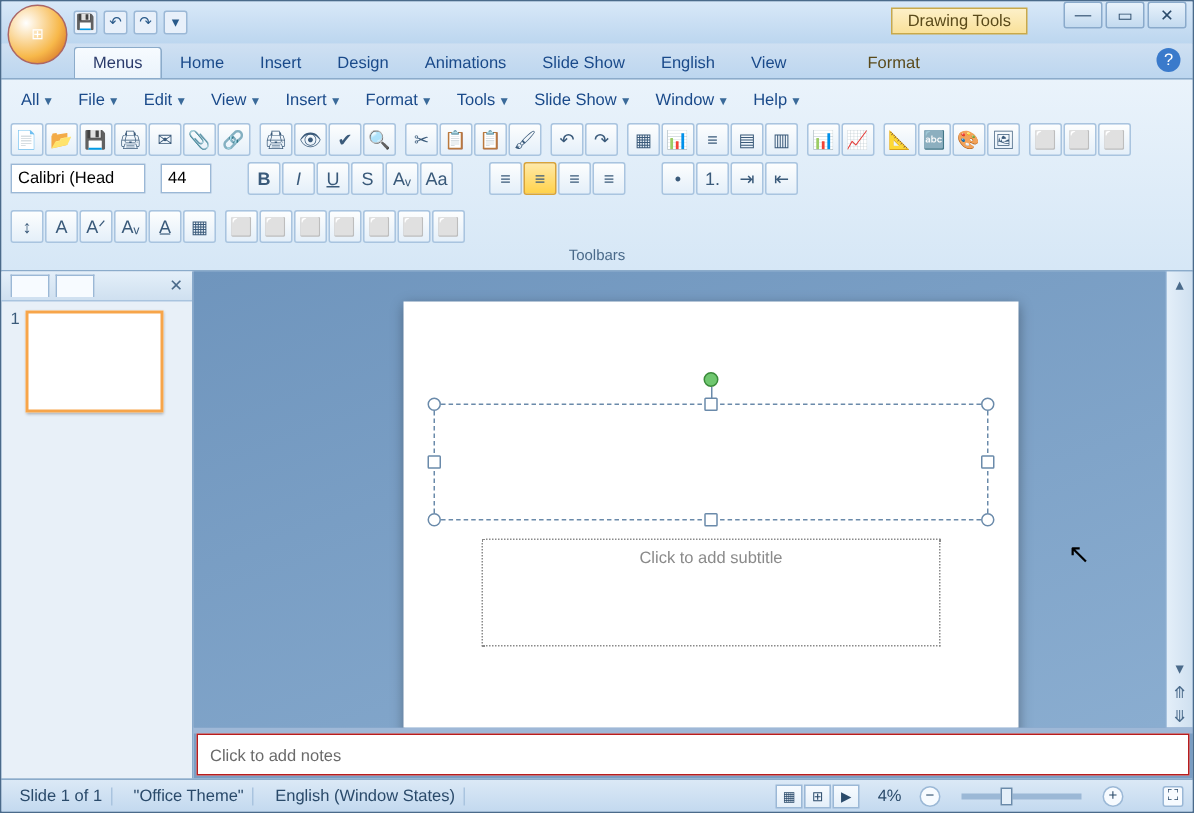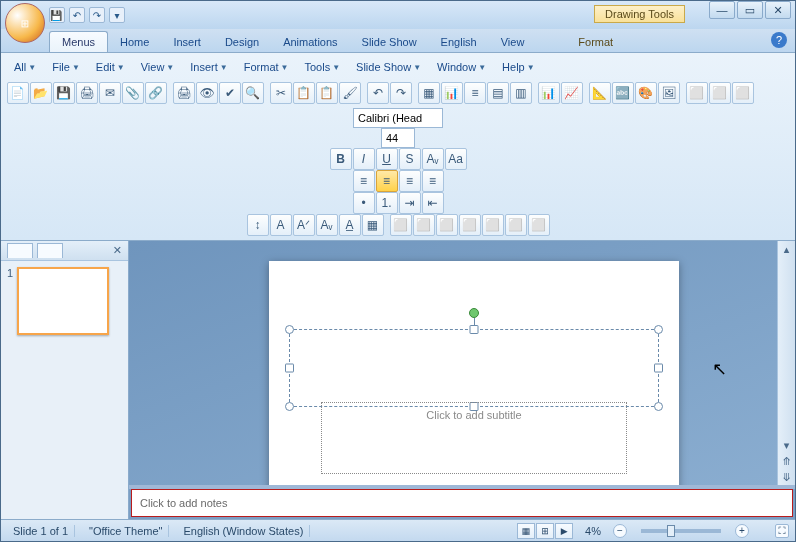--- a/index.html
+++ b/index.html
@@ -19,21 +19,21 @@
 .tab.active { background:linear-gradient(#f7fbff,#eaf3fb); border:1px solid #8babca; border-bottom:none; border-radius:3px 3px 0 0; color:#2a3a6a;}
 .tab.format { margin-left:30px; color:#5a4a1a;}
 .helpicon{position:absolute;right:8px;top:3px;width:16px;height:16px;border-radius:50%;background:#3a7acb;color:#fff;display:flex;align-items:center;justify-content:center;font-size:11px;}
 .ribbon { background:linear-gradient(#eaf3fb,#d6e7f6); border-bottom:1px solid #8babca; padding:3px 6px 2px; }
 .menurow { display:flex; gap:2px; padding:2px 0 4px; flex-wrap:wrap;}
 .menubtn { padding:2px 6px; color:#1a4a8a; display:flex;align-items:center; gap:2px; border:1px solid transparent; border-radius:2px;}
 .menubtn .dd{font-size:8px;color:#3a6a9a;}
 .iconrow { display:flex; gap:1px; padding:2px 0; flex-wrap:wrap; align-items:center;}
 .ibtn { width:22px; height:22px; border:1px solid #a9c4df; background:linear-gradient(#fdfefe,#e4eff9); border-radius:2px; display:flex;align-items:center;justify-content:center; font-size:12px; color:#3a5a7a; position:relative;}
 .sep { width:4px; }
-.fontrow{display:flex;gap:0;padding:2px 0;align-items:center;flex-wrap:wrap;flex-direction:column;}
+.fontrow{display:flex;gap:10px;padding:2px 0;align-items:center;flex-wrap:wrap;}
 .fontname{width:90px;height:20px;border:1px solid #9bb8d6;background:#fff;padding:0 4px;display:flex;align-items:center;font-size:11px;}
 .fontsize{width:34px;height:20px;border:1px solid #9bb8d6;background:#fff;padding:0 4px;display:flex;align-items:center;}
 .ribbonlabel{text-align:center;font-size:10px;color:#4a6a8a;padding:1px 0 2px;}
 .workspace{flex:1;display:flex;background:#7a9ec4;min-height:0;}
 .thumbpane{width:128px;background:#e8f0f8;border-right:1px solid #8aaacb;display:flex;flex-direction:column;}
 .thumbtabs{height:20px;background:linear-gradient(#e4eff9,#cfe0f0);border-bottom:1px solid #a9c4df;display:flex;align-items:center;gap:4px;padding:0 6px;position:relative;}
 .thumbtab{width:26px;height:15px;border:1px solid #9bb8d6;background:#f7fbff;border-bottom:none;}
 .thumbclose{position:absolute;right:6px;color:#4a6a8a;}
 .thumblist{flex:1;padding:6px;overflow:auto;}
 .thumb{display:flex;gap:4px;}
@@ -43,21 +43,21 @@
 .slidecanvas{flex:1;position:relative;overflow:hidden;background:linear-gradient(160deg,#6f95bd,#8aadd0);}
 .slide{position:absolute;left:140px;top:20px;width:410px;height:300px;background:#fff;box-shadow:0 2px 8px rgba(0,0,0,.35);}
 .titleframe{position:absolute;left:20px;top:68px;width:370px;height:78px;border:1px dashed #6a8aaa;}
 .rothandle{position:absolute;left:50%;top:-22px;width:10px;height:10px;background:#6fc76f;border:1px solid #3a8a3a;border-radius:50%;transform:translateX(-50%);}
 .rotline{position:absolute;left:50%;top:-12px;width:1px;height:12px;background:#6a8aaa;}
 .handle{position:absolute;width:9px;height:9px;background:#fff;border:1px solid #6a8aaa;border-radius:50%;}
 .handle.sq{border-radius:1px;}
 .h-tl{left:-5px;top:-5px;} .h-tr{right:-5px;top:-5px;} .h-bl{left:-5px;bottom:-5px;} .h-br{right:-5px;bottom:-5px;}
 .h-tm{left:50%;top:-5px;transform:translateX(-50%);} .h-bm{left:50%;bottom:-5px;transform:translateX(-50%);}
 .h-ml{left:-5px;top:50%;transform:translateY(-50%);} .h-mr{right:-5px;top:50%;transform:translateY(-50%);}
-.subframe{position:absolute;left:52px;top:141px;width:306px;height:72px;border:1px dotted #8a8a8a;display:flex;align-items:flex-start;justify-content:center;padding-top:6px;color:#8a8a8a;font-size:14px;}
+.subframe{position:absolute;left:52px;top:158px;width:306px;height:72px;border:1px dotted #8a8a8a;display:flex;align-items:flex-start;justify-content:center;padding-top:6px;color:#8a8a8a;font-size:14px;}
 .vscroll{width:18px;background:linear-gradient(90deg,#e4eff9,#cfe0f0);border-left:1px solid #a9c4df;display:flex;flex-direction:column;}
 .vscroll .arr{height:16px;display:flex;align-items:center;justify-content:center;color:#4a6a8a;}
 .vscroll .track{flex:1;}
 .cursor{position:absolute;right:50px;bottom:105px;font-size:18px;color:#000;pointer-events:none;}
 .notesplit{height:4px;background:#9fb8d7;cursor:ns-resize;}
 .notes{height:28px;background:#fff;border:1px solid #b91c1c;padding:4px 8px;color:#6a6a6a;font-size:14px;margin:0 2px 2px;}
 .statusbar{height:22px;background:linear-gradient(#dbe9f6,#c3d9ef);border-top:1px solid #8babca;display:flex;align-items:center;padding:0 6px;color:#2a4a6a;gap:8px;}
 .statusbar .cell{padding:0 6px;border-right:1px solid #a9c4df;text-align:center;}
 .statusbar .spacer{flex:1;}
 .viewbtns{display:flex;gap:1px;}
@@ -228,20 +228,21 @@
           <div class="sep"></div>
           <div class="ibtn">⬜</div>
           <div class="ibtn">⬜</div>
           <div class="ibtn">⬜</div>
           <div class="ibtn">⬜</div>
           <div class="ibtn">⬜</div>
           <div class="ibtn">⬜</div>
           <div class="ibtn">⬜</div>
         </div>
     </div>
+    <div class="ribbonlabel">Toolbars</div>
   </div>
 
   <div class="workspace">
     <div class="thumbpane">
       <div class="thumbtabs">
         <div class="thumbtab"></div>
         <div class="thumbtab"></div>
         <div class="thumbclose">✕</div>
       </div>
       <div class="thumblist">

